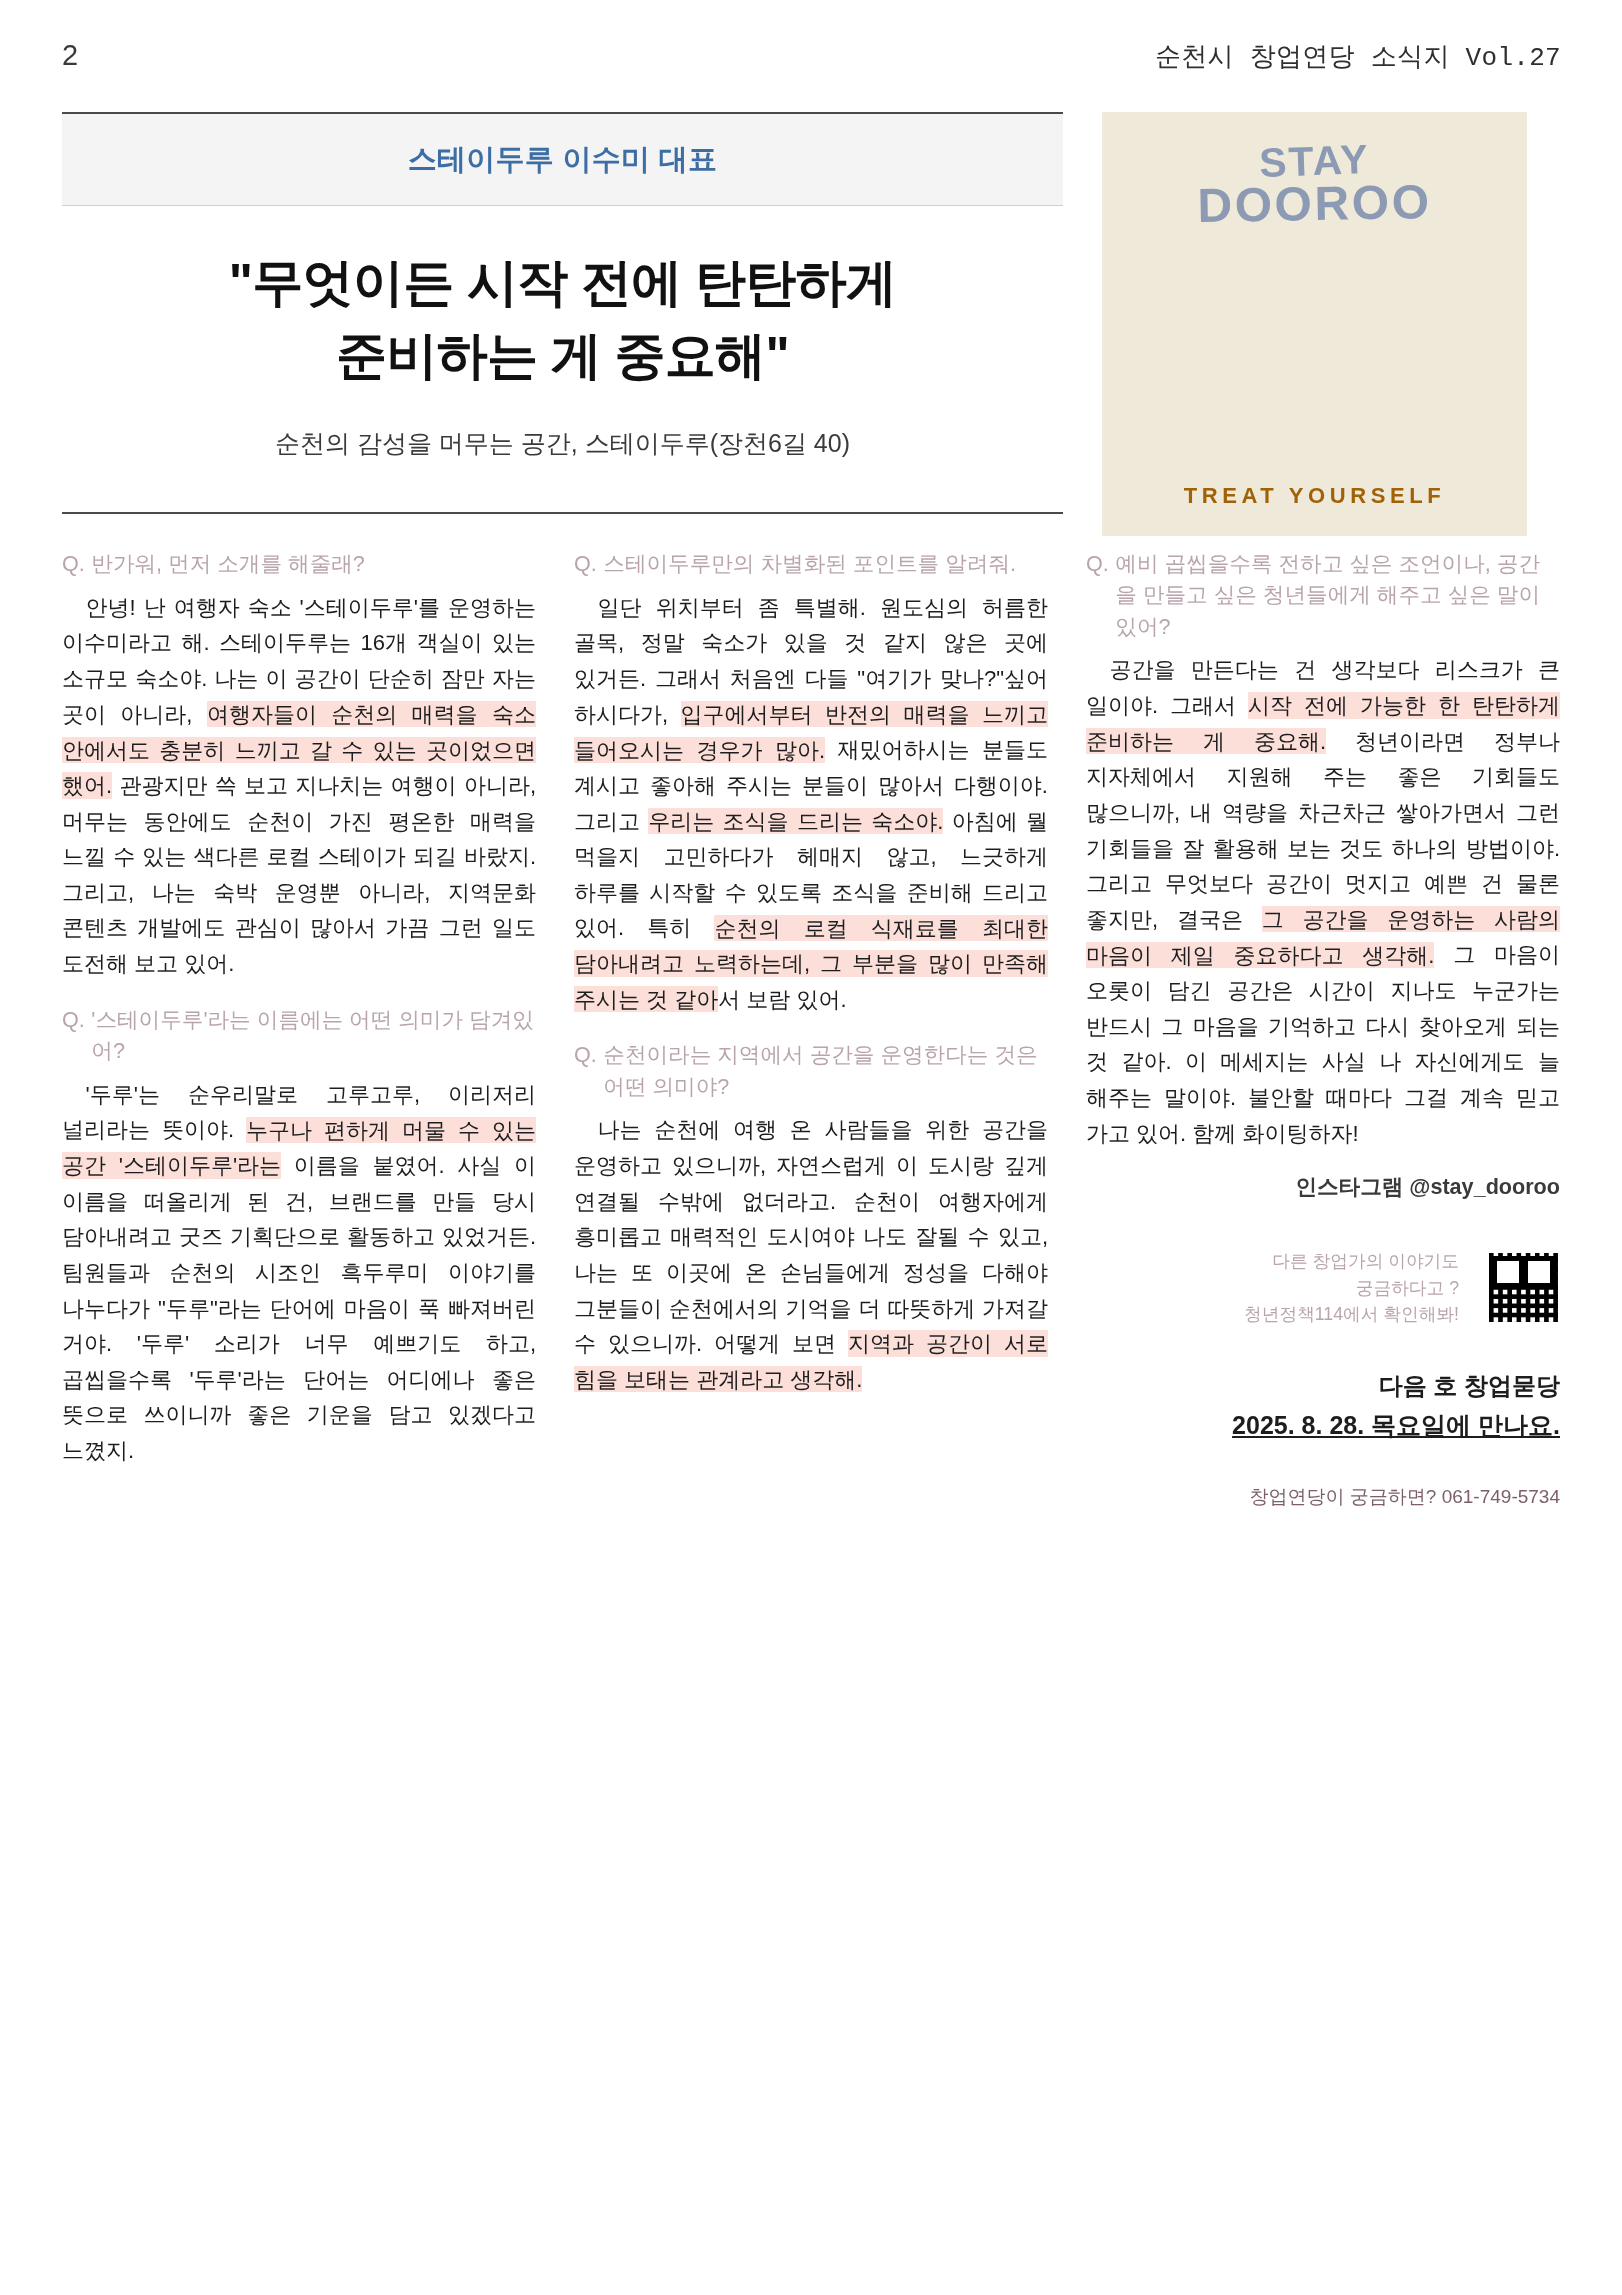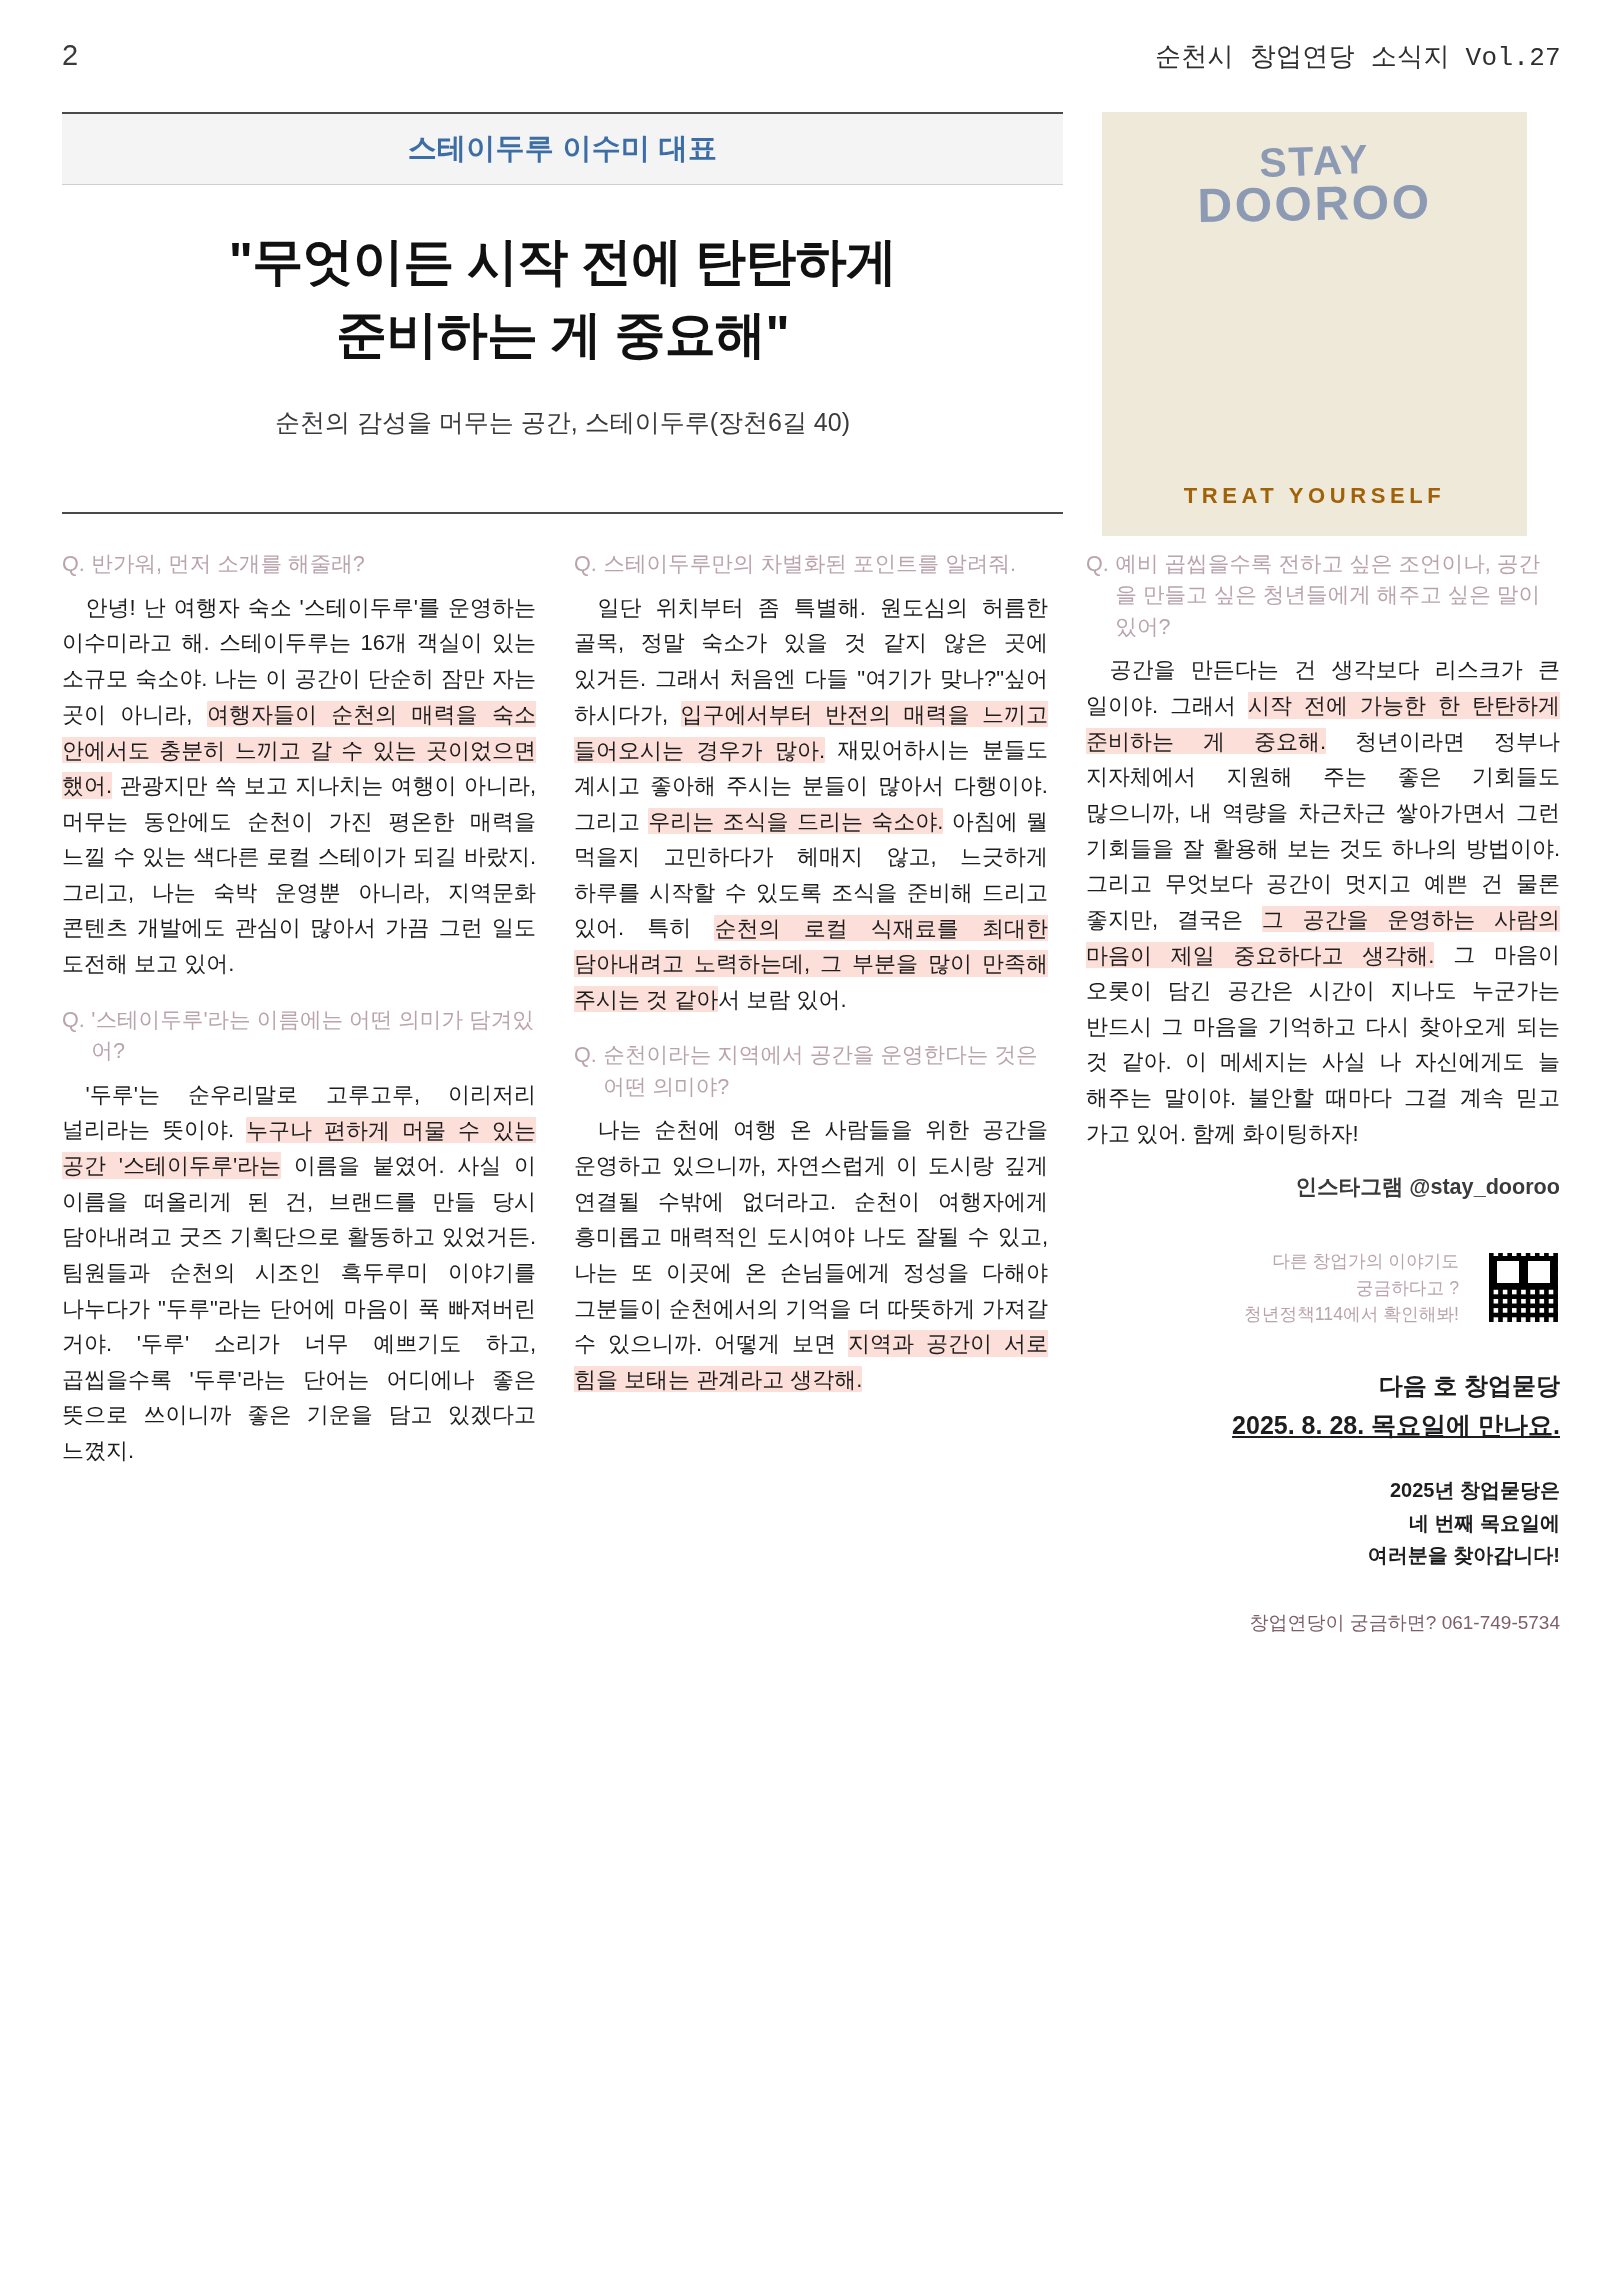--- a/index.html
+++ b/index.html
@@ -47,21 +47,21 @@
   }
   .title-left {
     width: 1001px;
     position: relative;
   }
   .rule-top {
     border-top: 2px solid #4a4a4a;
     width: 100%;
   }
   .subject-bar {
-    height: 71px;
+    height: 92px;
     background: #f4f4f4;
     display: flex;
     align-items: center;
     justify-content: center;
     border-bottom: 1.3px solid #cfcfcf;
   }
   .subject-bar span {
     font-size: 29px;
     font-weight: 700;
     color: #3c6ea5;
@@ -341,23 +341,18 @@
           <div>청년정책114에서 확인해봐!</div>
         </div>
         <div class="qr-code"></div>
       </div>
 
       <div class="next-issue">
         <div>다음 호 창업묻당</div>
         <div class="line2">2025. 8. 28. 목요일에 만나요.</div>
       </div>
 
-      <div class="closing">
-        <div>2025년 창업묻당은</div>
-        <div>네 번째 목요일에</div>
-        <div>여러분을 찾아갑니다!</div>
-      </div>
 
       <div class="contact">창업연당이 궁금하면? 061-749-5734</div>
     </div>
   </div>
 </div>
 
 
 </body></html>

